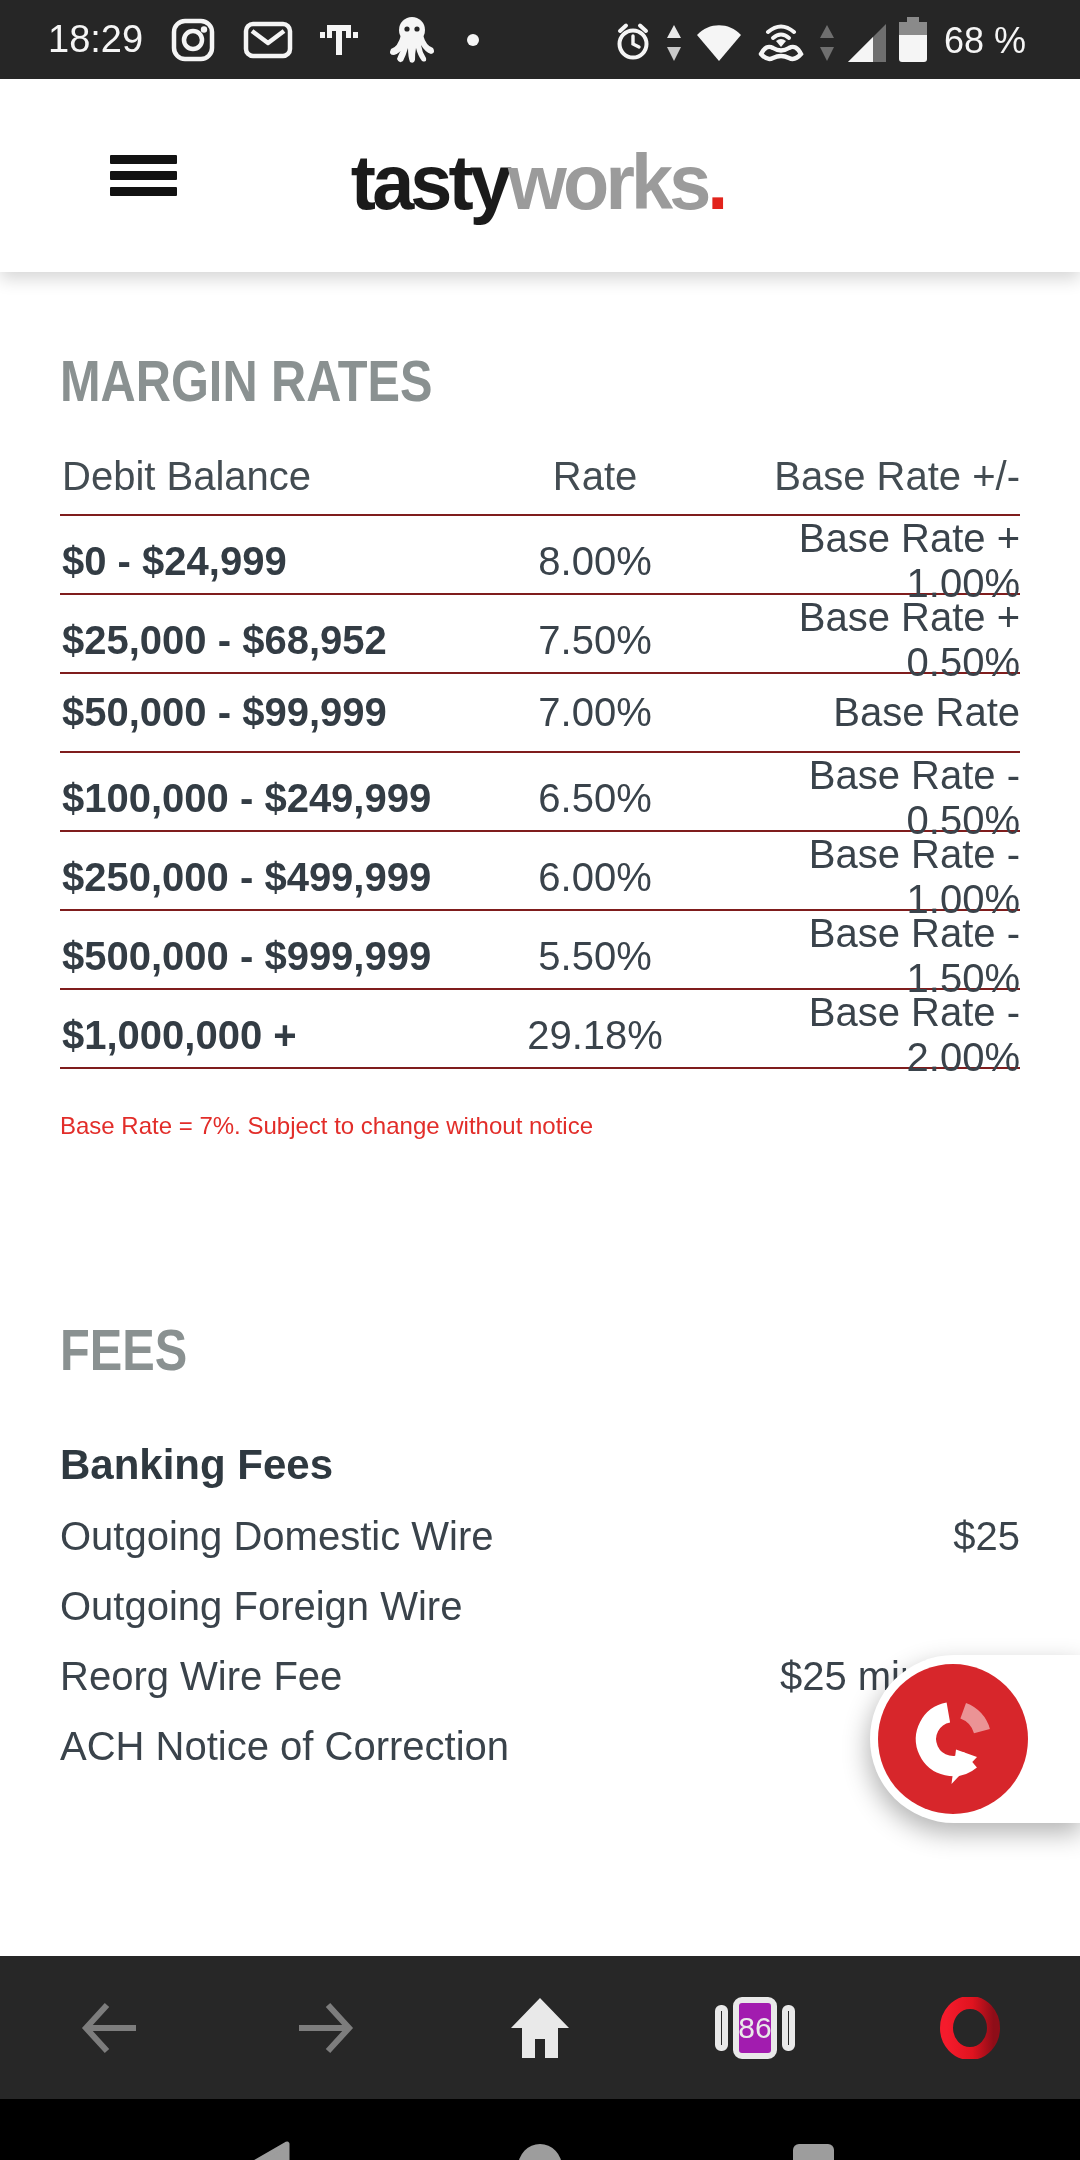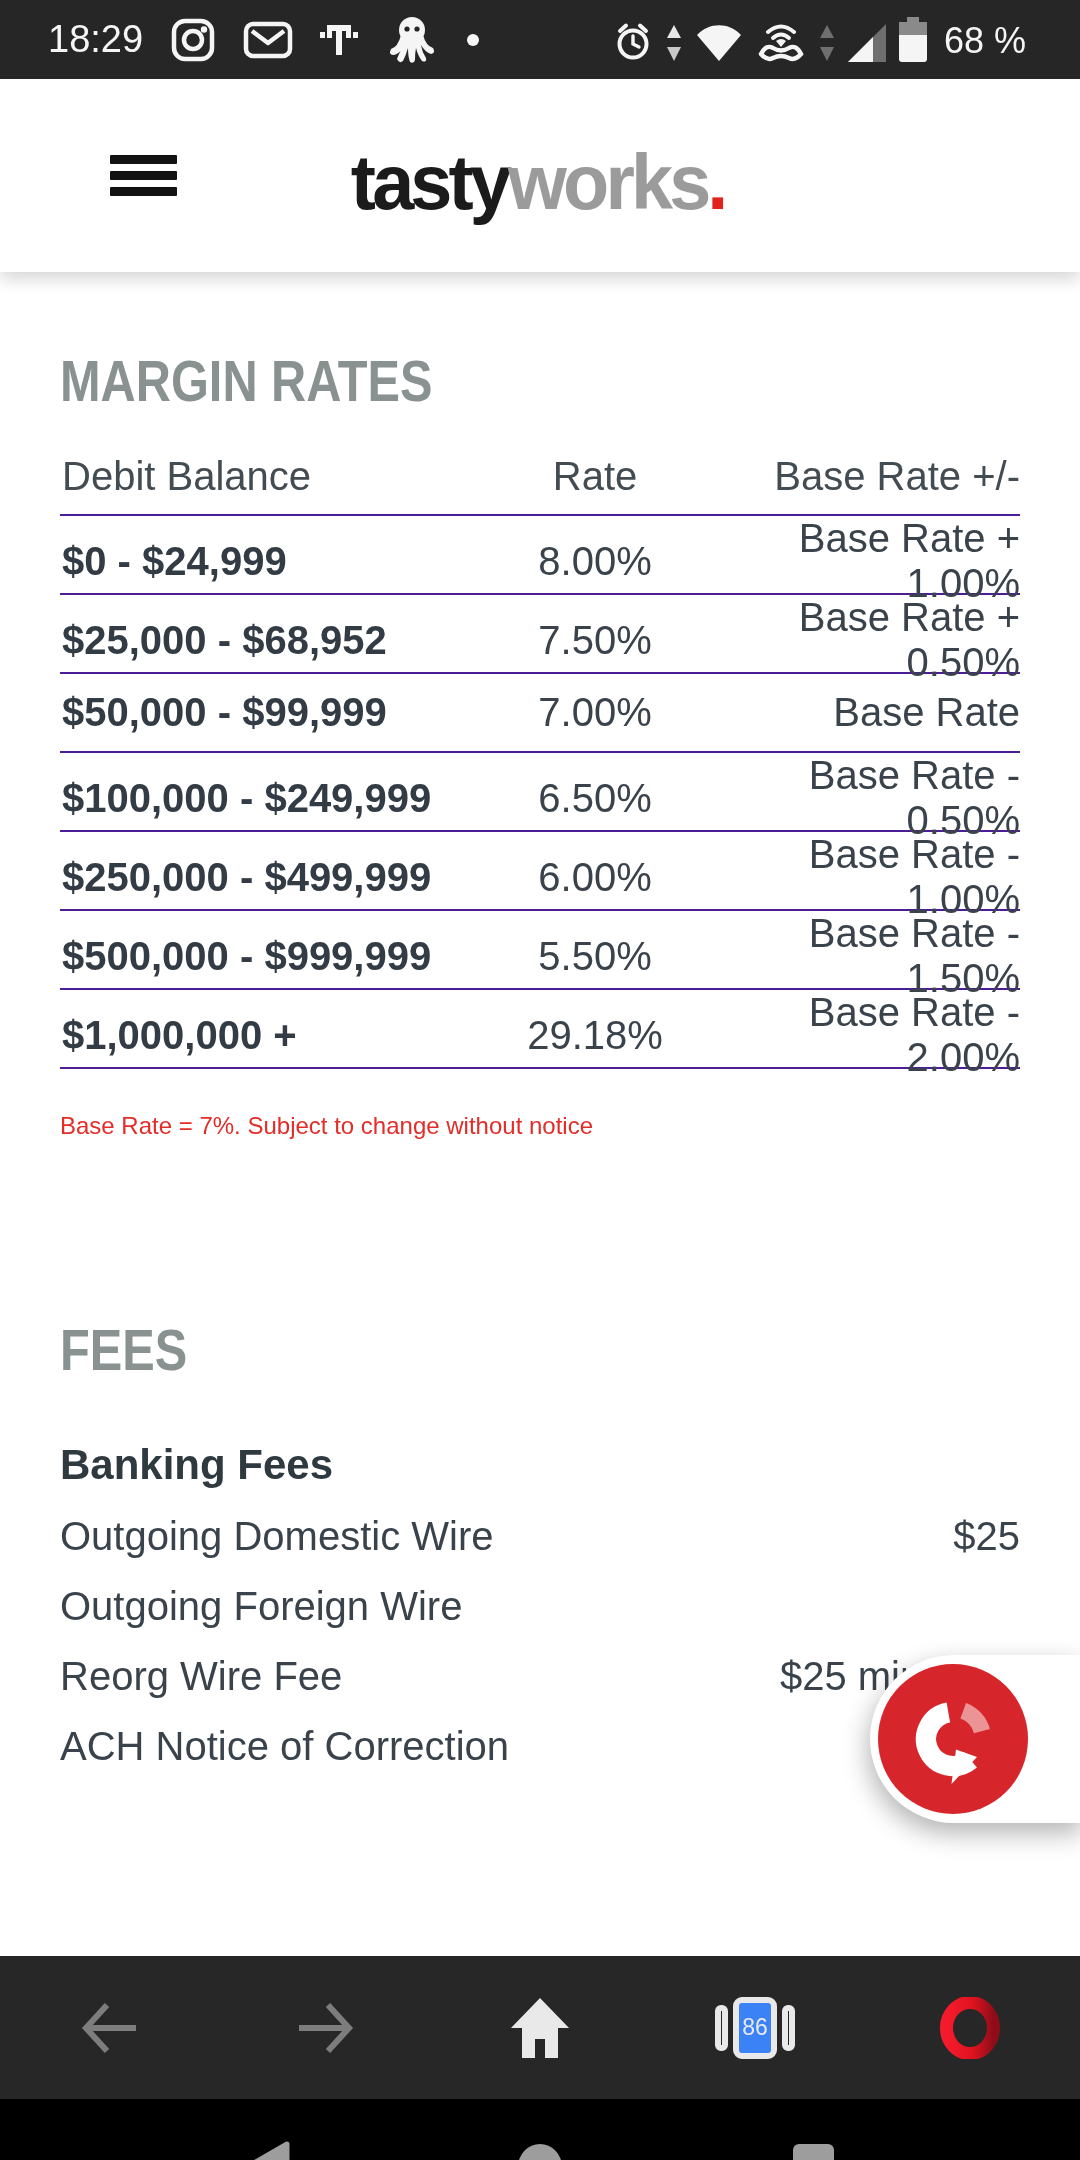--- a/index.html
+++ b/index.html
@@ -48,21 +48,21 @@
   .section-heading {
     color:#8a9191; font-size:58px; font-weight:bold; line-height:70px;
     transform:scaleX(0.84); transform-origin:left center; white-space:nowrap;
   }
   .h-margin { margin-top:74px; }
   .h-fees   { margin-top:166px; }
 
   .rate-table { margin-top:22px; font-size:40px; }
   .rt-row {
     display:grid; grid-template-columns:1fr 190px 330px; align-items:center;
-    height:79px; border-bottom:2px solid #4c1d95;
+    height:79px; border-bottom:2px solid #7f1d1d;
   }
   .rt-head { height:78px; color:#434c52; }
   .rt-bal  { font-weight:bold; color:#333c44; padding-left:2px; }
   .rt-head .rt-bal { font-weight:normal; color:#434c52; }
   .rt-rate { text-align:center; }
   .rt-base { text-align:right; }
 
   .rate-note { margin-top:34px; font-size:24px; line-height:46px; color:#e22d29; }
 
   .banking-heading { margin-top:55px; font-size:42px; line-height:50px; font-weight:bold; color:#2f3940; }
@@ -84,23 +84,23 @@
 
   
   .browser-bar {
     height:143px; background:#272727; display:flex; align-items:center;
     justify-content:space-between; padding:0 40px; position:relative; z-index:20;
   }
   .bb-btn { width:140px; display:flex; align-items:center; justify-content:center; cursor:pointer; }
   .tabs-box { position:relative; width:84px; height:78px; }
   .tabs-count {
     position:absolute; left:20px; top:8px; width:44px; height:62px;
-    border:6px solid #e9e9e9; border-radius:9px; background:#3b82f6;
+    border:6px solid #e9e9e9; border-radius:9px; background:#a21caf;
     display:flex; align-items:center; justify-content:center;
-    font-size:23px; color:#e9e9e9; z-index:2;
+    font-size:30px; color:#e9e9e9; z-index:2;
   }
   .tabs-side { position:absolute; top:16px; width:13px; height:46px; border:6px solid #e9e9e9; border-radius:6px; }
   .tabs-side.l { left:2px; } .tabs-side.r { right:2px; }
 
   
   .android-nav {
     height:135px; background:#000; display:flex; align-items:center;
     justify-content:space-between; padding:0 197px;
   }
   .an-btn { width:140px; display:flex; align-items:center; justify-content:center; cursor:pointer; }

